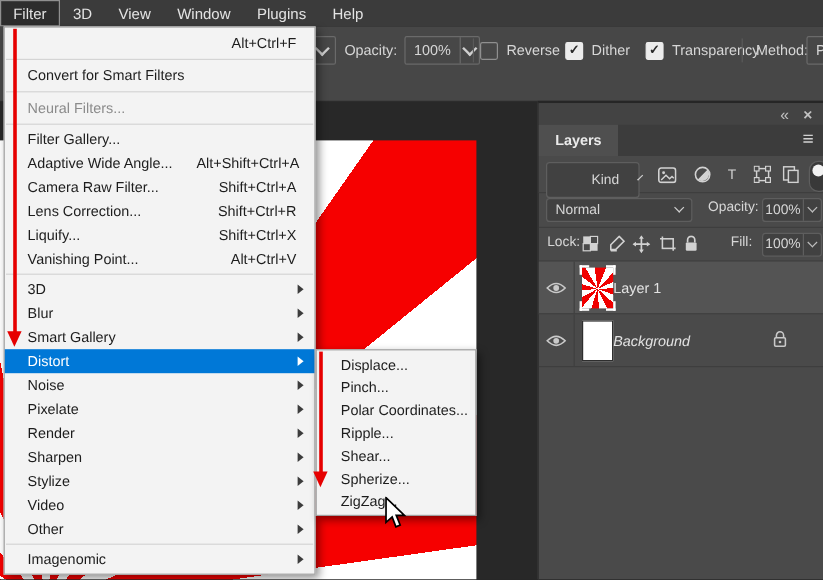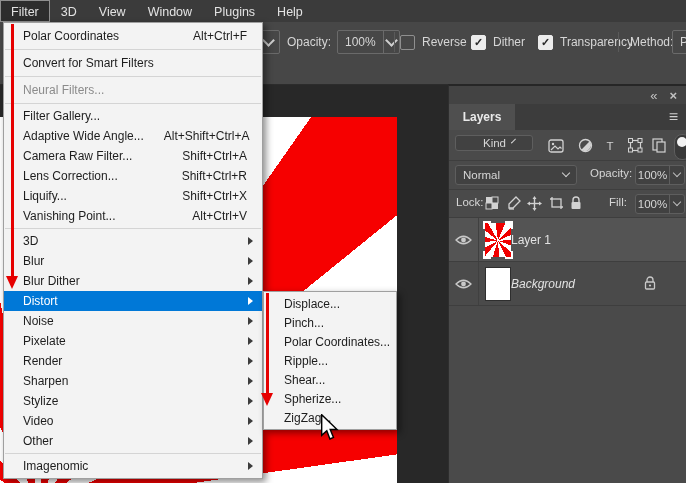--- a/index.html
+++ b/index.html
@@ -60,22 +60,22 @@
   .layers-panel{position:absolute;left:448px;top:84px;width:238px;height:399px;background:#4a4a4a;
                 border-top:2px solid #262626;border-left:1px solid #2e2e2e;box-sizing:border-box;
                 color:#d6d6d6;font-size:11.5px;z-index:2}
   .lp-header{height:18px;background:#434343;display:flex;align-items:center;justify-content:flex-end;
              gap:12px;padding-right:9px;color:#c2c2c2}
   .lp-tabs{height:26px;background:#3c3c3c;display:flex;align-items:stretch;position:relative}
   .lp-tab{width:66px;background:#4f4f4f;display:flex;align-items:center;justify-content:center;
           color:#eaeaea;font-weight:bold;font-size:12px}
   .lp-menu{position:absolute;right:8px;top:4px;font-size:16px;color:#cfcfcf}
   .lp-filter{height:30px;border-bottom:1px solid #3e3e3e;position:relative;background:#4a4a4a}
-  .kind-box{position:absolute;left:6px;top:5px;width:78px;height:16px;background:#414141;
-            border:1px solid #5e5e5e;border-radius:3px;display:flex;align-items:center;gap:7px;padding:0 20px;box-sizing:border-box}
+  .kind-box{position:absolute;left:6px;top:5px;width:78px;height:30px;background:#414141;
+            border:1px solid #5e5e5e;border-radius:3px;display:flex;align-items:center;gap:17px;padding:0 20px;box-sizing:border-box}
   .kind-box .chev{margin-left:auto;width:5px;height:5px;border-width:1.5px}
   .f-icon{position:absolute;top:7px;width:18px;height:17px;display:flex;align-items:center;justify-content:center;color:#d2d2d2}
   .toggle-pill{position:absolute;right:-5px;top:4px;width:15px;height:24px;border-radius:8px;
                background:#393939;border:1px solid #5e5e5e}
   .toggle-pill .knob{position:absolute;left:1.5px;top:1.5px;width:10px;height:10px;border-radius:50%;background:#f2f2f2}
   .lp-blend{height:28px;border-bottom:1px solid #3e3e3e;position:relative}
   .blend-box{position:absolute;left:6px;top:4px;width:122px;height:20px;background:#414141;border:1px solid #5e5e5e;
              border-radius:3px;display:flex;align-items:center;padding:0 7px;box-sizing:border-box}
   .blend-box .chev{margin-left:auto;width:5px;height:5px;border-width:1.5px}
   .mini-val{position:absolute;top:4px;width:50px;height:20px;background:#414141;border:1px solid #5e5e5e;
@@ -318,21 +318,20 @@
           <path d="M3 6 L3 4 A3 3 0 0 1 9 4 L9 6" fill="none" stroke="#c9c9c9" stroke-width="1.3"></path>
           <rect x="1.5" y="6" width="9" height="7" rx="1" fill="none" stroke="#c9c9c9" stroke-width="1.3"></rect>
           <circle cx="6" cy="9.5" r="1.1" fill="#c9c9c9"></circle>
         </svg>
     </span>
   </div>
 </div>
 
 <div class="pm main">
     <div class="pm-item">
-      <span class="lbl">Polar Coordinates</span>
       <span class="shortcut">Alt+Ctrl+F</span>
     </div>
     <div class="pm-sep"></div>
     <div class="pm-item">
       <span class="lbl">Convert for Smart Filters</span>
     </div>
     <div class="pm-sep"></div>
     <div class="pm-item disabled">
       <span class="lbl">Neural Filters...</span>
     </div>
@@ -363,21 +362,21 @@
     <div class="pm-sep"></div>
     <div class="pm-item">
       <span class="lbl">3D</span>
       <span class="sub-arrow"></span>
     </div>
     <div class="pm-item">
       <span class="lbl">Blur</span>
       <span class="sub-arrow"></span>
     </div>
     <div class="pm-item">
-      <span class="lbl">Blur Dither</span>
+      <span class="lbl">Smart Gallery</span>
       <span class="sub-arrow"></span>
     </div>
     <div class="pm-item hl">
       <span class="lbl">Distort</span>
       <span class="sub-arrow"></span>
     </div>
     <div class="pm-item">
       <span class="lbl">Noise</span>
       <span class="sub-arrow"></span>
     </div>

